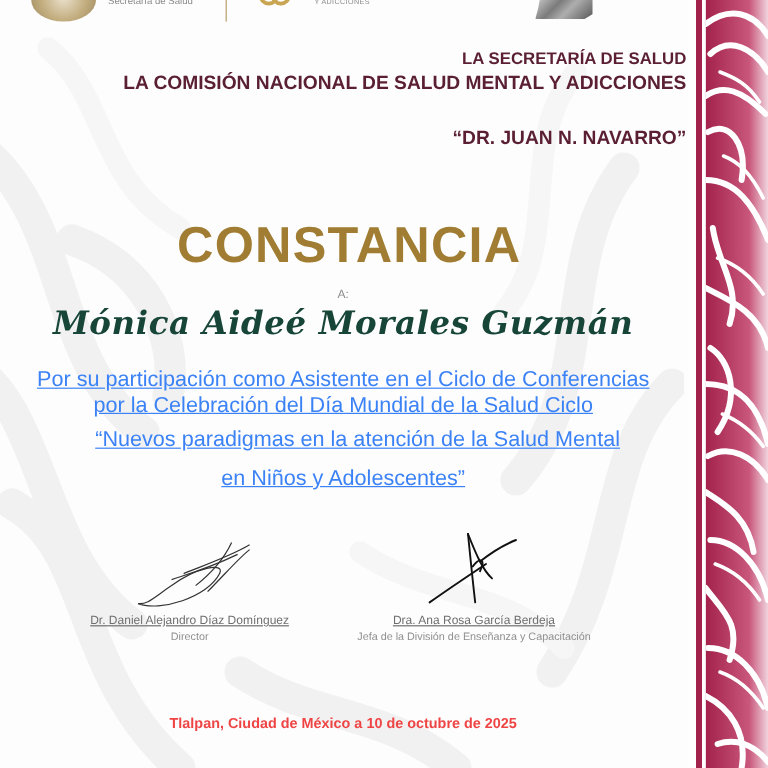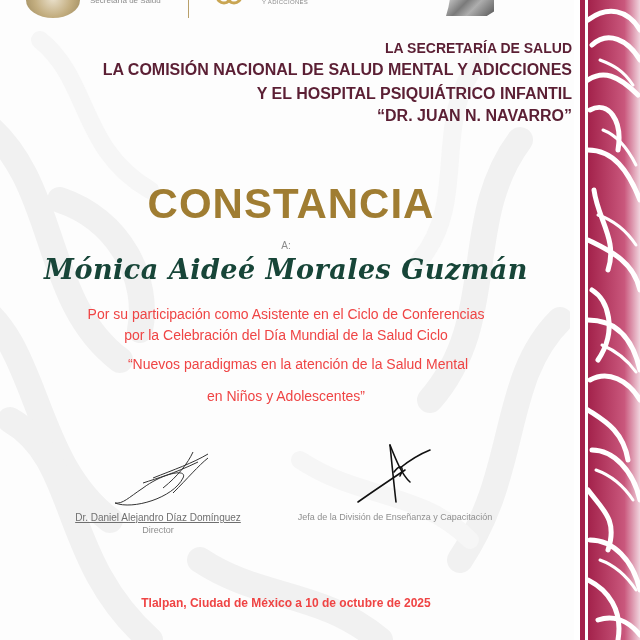--- a/index.html
+++ b/index.html
@@ -92,21 +92,21 @@
       font-size: 10px; color: #8b8b8b;
     }
     .recipient {
       position: absolute; top: 254px; left: 0; width: 572px;
       font-family: "DejaVu Serif", "Liberation Serif", serif;
       font-style: italic; font-weight: bold;
       font-size: 27px; color: #174538; letter-spacing: 0.5px;
     }
     .desc {
       position: absolute; left: 0; width: 572px;
-      font-size: 14px; color: #ef4444;
+      font-size: 18px; color: #3b82f6; text-decoration: underline;
     }
     .desc.d1 { top: 306px; }
     .desc.d2 { top: 327px; }
     .desc.d3 { top: 356px; padding-left: 24px; }
     .desc.d4 { top: 388px; }
 
     .sig-block {
       position: absolute; text-align: center;
     }
     .sig-block.left { left: 40px; width: 236px; top: 448px; }
@@ -193,21 +193,20 @@
       <circle cx="10" cy="4" r="7" fill="none" stroke="#c9a552" stroke-width="3"></circle>
       <circle cx="20" cy="4" r="7" fill="none" stroke="#c9a552" stroke-width="3"></circle>
     </svg>
     <div class="logo-rings-text">Y ADICCIONES</div>
     <div class="logo-hospital"></div>
   </div>
 
   <div class="content">
     <div class="issuer l1">LA SECRETARÍA DE SALUD</div>
     <div class="issuer l2">LA COMISIÓN NACIONAL DE SALUD MENTAL Y ADICCIONES</div>
-    <div class="issuer l3">Y EL HOSPITAL PSIQUIÁTRICO INFANTIL</div>
     <div class="issuer l4">“DR. JUAN N. NAVARRO”</div>
 
     <div class="title">CONSTANCIA</div>
     <div class="to-label">A:</div>
     <div class="recipient">Mónica Aideé Morales Guzmán</div>
 
     <div class="desc d1">Por su participación como Asistente en el Ciclo de Conferencias</div>
     <div class="desc d2">por la Celebración del Día Mundial de la Salud Ciclo</div>
     <div class="desc d3">“Nuevos paradigmas en la atención de la Salud Mental</div>
     <div class="desc d4">en Niños y Adolescentes”</div>
@@ -229,18 +228,19 @@
     <div class="sig-block right">
       <svg class="sig-svg" width="90" height="70" viewBox="0 0 90 70">
         <g fill="none" stroke="#111" stroke-width="1.6" stroke-linecap="round">
           <path d="M8 62 C 25 50, 40 40, 55 30"></path>
           <path d="M40 5 C 42 25, 44 45, 46 62"></path>
           <path d="M40 5 C 46 20, 52 35, 60 42"></path>
           <path d="M44 32 C 50 24, 55 26, 50 36"></path>
           <path d="M50 28 C 60 20, 70 14, 80 10"></path>
         </g>
       </svg>
+      <div class="sig-name">Dra. Ana Rosa García Berdeja</div>
       <div class="sig-role">Jefa de la División de Enseñanza y Capacitación</div>
     </div>
 
     <div class="place-date">Tlalpan, Ciudad de México a 10 de octubre de 2025</div>
   </div>
 </div>
 
 </body></html>

